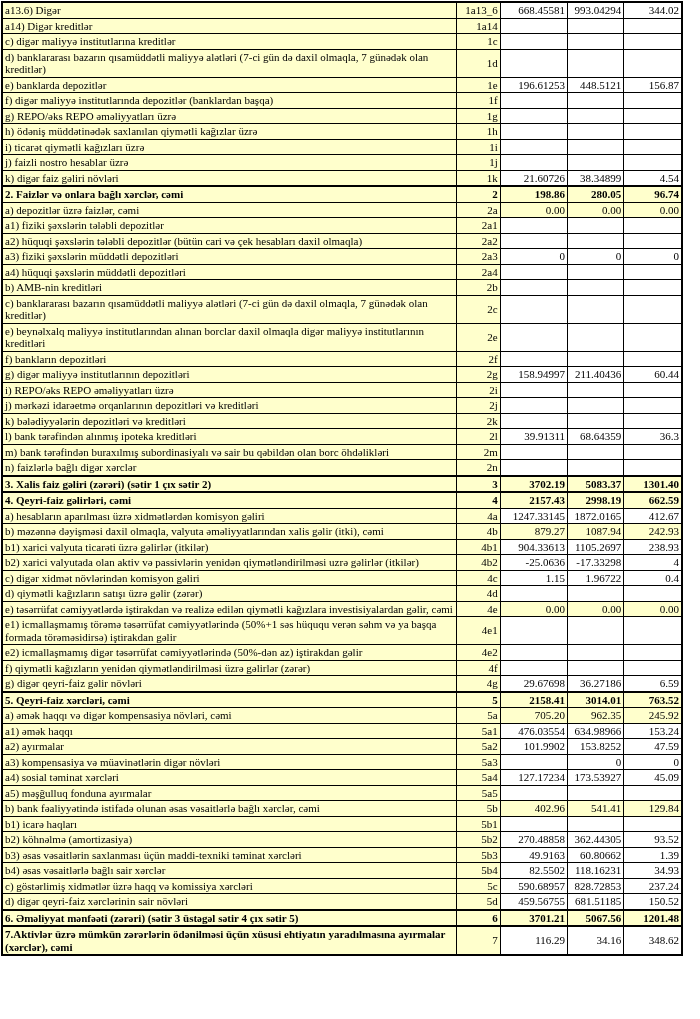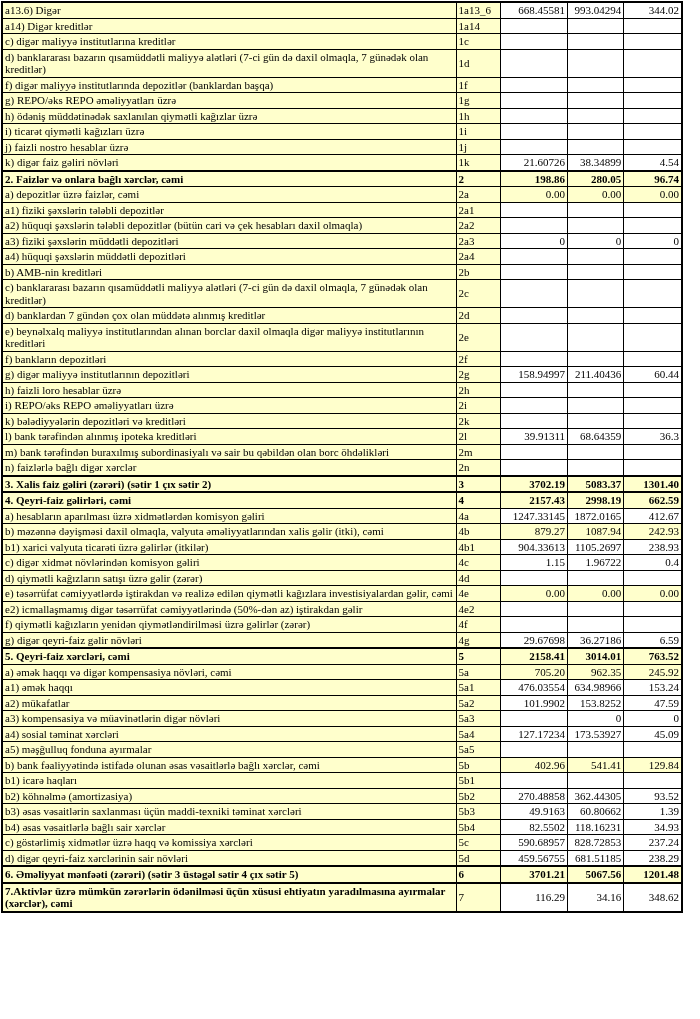--- a/index.html
+++ b/index.html
@@ -34,21 +34,21 @@
     overflow: hidden;
     word-wrap: break-word;
   }
   td.c-label {
     background: #FFFFCC;
     padding-left: 4px;
     text-align: left;
   }
   td.c-code {
     background: #FFFFCC;
-    text-align: left;
+    text-align: right;
   }
   td.c-val {
     background: #ffffff;
     text-align: right;
     padding-right: 3px;
   }
   tr.subtotal td.c-val,
   tr.total td.c-val {
     background: #FFFFCC;
   }
@@ -99,20 +99,27 @@
           <td class="c-val"></td>
         </tr>
         <tr class="leaf">
           <td class="c-label"><span>d) banklararası bazarın qısamüddətli maliyyə alətləri (7-ci gün də daxil olmaqla, 7 günədək olan kreditlər)</span></td>
           <td class="c-code">1d</td>
           <td class="c-val"></td>
           <td class="c-val"></td>
           <td class="c-val"></td>
         </tr>
         <tr class="leaf">
+          <td class="c-label"><span>e) banklarda depozitlər</span></td>
+          <td class="c-code">1e</td>
+          <td class="c-val">196.61253</td>
+          <td class="c-val">448.5121</td>
+          <td class="c-val">156.87</td>
+        </tr>
+        <tr class="leaf">
           <td class="c-label"><span>f) digər maliyyə institutlarında depozitlər (banklardan başqa)</span></td>
           <td class="c-code">1f</td>
           <td class="c-val"></td>
           <td class="c-val"></td>
           <td class="c-val"></td>
         </tr>
         <tr class="leaf">
           <td class="c-label"><span>g) REPO/əks REPO əməliyyatları üzrə</span></td>
           <td class="c-code">1g</td>
           <td class="c-val"></td>
@@ -197,27 +204,20 @@
           <td class="c-val"></td>
         </tr>
         <tr class="leaf">
           <td class="c-label"><span>c) banklararası bazarın qısamüddətli maliyyə alətləri (7-ci gün də daxil olmaqla, 7 günədək olan kreditlər)</span></td>
           <td class="c-code">2c</td>
           <td class="c-val"></td>
           <td class="c-val"></td>
           <td class="c-val"></td>
         </tr>
         <tr class="leaf">
-          <td class="c-label"><span>d) banklardan 7 gündən çox olan müddətə alınmış kreditlər</span></td>
-          <td class="c-code">2d</td>
-          <td class="c-val"></td>
-          <td class="c-val"></td>
-          <td class="c-val"></td>
-        </tr>
-        <tr class="leaf">
           <td class="c-label"><span>e) beynəlxalq maliyyə institutlarından alınan borclar daxil olmaqla digər maliyyə institutlarının kreditləri</span></td>
           <td class="c-code">2e</td>
           <td class="c-val"></td>
           <td class="c-val"></td>
           <td class="c-val"></td>
         </tr>
         <tr class="leaf">
           <td class="c-label"><span>f) bankların depozitləri</span></td>
           <td class="c-code">2f</td>
           <td class="c-val"></td>
@@ -225,29 +225,29 @@
           <td class="c-val"></td>
         </tr>
         <tr class="leaf">
           <td class="c-label"><span>g) digər maliyyə institutlarının depozitləri</span></td>
           <td class="c-code">2g</td>
           <td class="c-val">158.94997</td>
           <td class="c-val">211.40436</td>
           <td class="c-val">60.44</td>
         </tr>
         <tr class="leaf">
-          <td class="c-label"><span>h) faizli loro hesablar üzrə</span></td>
-          <td class="c-code">2h</td>
-          <td class="c-val"></td>
-          <td class="c-val"></td>
-          <td class="c-val"></td>
-        </tr>
-        <tr class="leaf">
           <td class="c-label"><span>i) REPO/əks REPO əməliyyatları üzrə</span></td>
           <td class="c-code">2i</td>
+          <td class="c-val"></td>
+          <td class="c-val"></td>
+          <td class="c-val"></td>
+        </tr>
+        <tr class="leaf">
+          <td class="c-label"><span>j) mərkəzi idarəetmə orqanlarının depozitləri və kreditləri</span></td>
+          <td class="c-code">2j</td>
           <td class="c-val"></td>
           <td class="c-val"></td>
           <td class="c-val"></td>
         </tr>
         <tr class="leaf">
           <td class="c-label"><span>k) bələdiyyələrin depozitləri və kreditləri</span></td>
           <td class="c-code">2k</td>
           <td class="c-val"></td>
           <td class="c-val"></td>
           <td class="c-val"></td>
@@ -302,39 +302,53 @@
           <td class="c-val">242.93</td>
         </tr>
         <tr class="leaf">
           <td class="c-label"><span>b1) xarici valyuta ticarəti üzrə gəlirlər (itkilər)</span></td>
           <td class="c-code">4b1</td>
           <td class="c-val">904.33613</td>
           <td class="c-val">1105.2697</td>
           <td class="c-val">238.93</td>
         </tr>
         <tr class="leaf">
+          <td class="c-label"><span>b2) xarici valyutada olan aktiv və passivlərin yenidən qiymətləndirilməsi uzrə gəlirlər (itkilər)</span></td>
+          <td class="c-code">4b2</td>
+          <td class="c-val">-25.0636</td>
+          <td class="c-val">-17.33298</td>
+          <td class="c-val">4</td>
+        </tr>
+        <tr class="leaf">
           <td class="c-label"><span>c) digər xidmət növlərindən komisyon gəliri</span></td>
           <td class="c-code">4c</td>
           <td class="c-val">1.15</td>
           <td class="c-val">1.96722</td>
           <td class="c-val">0.4</td>
         </tr>
         <tr class="leaf">
           <td class="c-label"><span>d) qiymətli kağızların satışı üzrə gəlir (zərər)</span></td>
           <td class="c-code">4d</td>
           <td class="c-val"></td>
           <td class="c-val"></td>
           <td class="c-val"></td>
         </tr>
         <tr class="subtotal">
           <td class="c-label"><span>e) təsərrüfat cəmiyyətlərdə iştirakdan və realizə edilən qiymətli kağızlara investisiyalardan gəlir, </span><span class="it">cəmi</span></td>
           <td class="c-code">4e</td>
           <td class="c-val">0.00</td>
           <td class="c-val">0.00</td>
           <td class="c-val">0.00</td>
+        </tr>
+        <tr class="leaf">
+          <td class="c-label"><span>e1) icmallaşmamış törəmə təsərrüfat cəmiyyətlərində (50%+1 səs hüququ verən səhm və ya başqa formada törəməsidirsə) iştirakdan gəlir</span></td>
+          <td class="c-code">4e1</td>
+          <td class="c-val"></td>
+          <td class="c-val"></td>
+          <td class="c-val"></td>
         </tr>
         <tr class="leaf">
           <td class="c-label"><span>e2) icmallaşmamış digər təsərrüfat cəmiyyətlərində (50%-dən az) iştirakdan gəlir</span></td>
           <td class="c-code">4e2</td>
           <td class="c-val"></td>
           <td class="c-val"></td>
           <td class="c-val"></td>
         </tr>
         <tr class="leaf">
           <td class="c-label"><span>f) qiymətli kağızların yenidən qiymətləndirilməsi üzrə gəlirlər (zərər)</span></td>
@@ -365,21 +379,21 @@
           <td class="c-val">245.92</td>
         </tr>
         <tr class="leaf">
           <td class="c-label"><span>a1) əmək haqqı</span></td>
           <td class="c-code">5a1</td>
           <td class="c-val">476.03554</td>
           <td class="c-val">634.98966</td>
           <td class="c-val">153.24</td>
         </tr>
         <tr class="leaf">
-          <td class="c-label"><span>a2) mükafatlar</span></td>
+          <td class="c-label"><span>a2) ayırmalar</span></td>
           <td class="c-code">5a2</td>
           <td class="c-val">101.9902</td>
           <td class="c-val">153.8252</td>
           <td class="c-val">47.59</td>
         </tr>
         <tr class="leaf">
           <td class="c-label"><span>a3) kompensasiya və müavinətlərin digər növləri</span></td>
           <td class="c-code">5a3</td>
           <td class="c-val"></td>
           <td class="c-val">0</td>
@@ -439,21 +453,21 @@
           <td class="c-code">5c</td>
           <td class="c-val">590.68957</td>
           <td class="c-val">828.72853</td>
           <td class="c-val">237.24</td>
         </tr>
         <tr class="leaf">
           <td class="c-label"><span>d) digər qeyri-faiz xərclərinin sair növləri</span></td>
           <td class="c-code">5d</td>
           <td class="c-val">459.56755</td>
           <td class="c-val">681.51185</td>
-          <td class="c-val">238.29</td>
+          <td class="c-val">150.52</td>
         </tr>
         <tr class="total thick-top">
           <td class="c-label"><span>6. Əməliyyat mənfəəti (zərəri) (sətir 3 üstəgəl sətir 4 çıx sətir 5)</span></td>
           <td class="c-code">6</td>
           <td class="c-val">3701.21</td>
           <td class="c-val">5067.56</td>
           <td class="c-val">1201.48</td>
         </tr>
         <tr class="leaf thick-top label-bold">
           <td class="c-label"><span>7.Aktivlər üzrə mümkün zərərlərin ödənilməsi üçün xüsusi ehtiyatın yaradılmasına ayırmalar (xərclər), </span><span class="it">cəmi</span></td>

